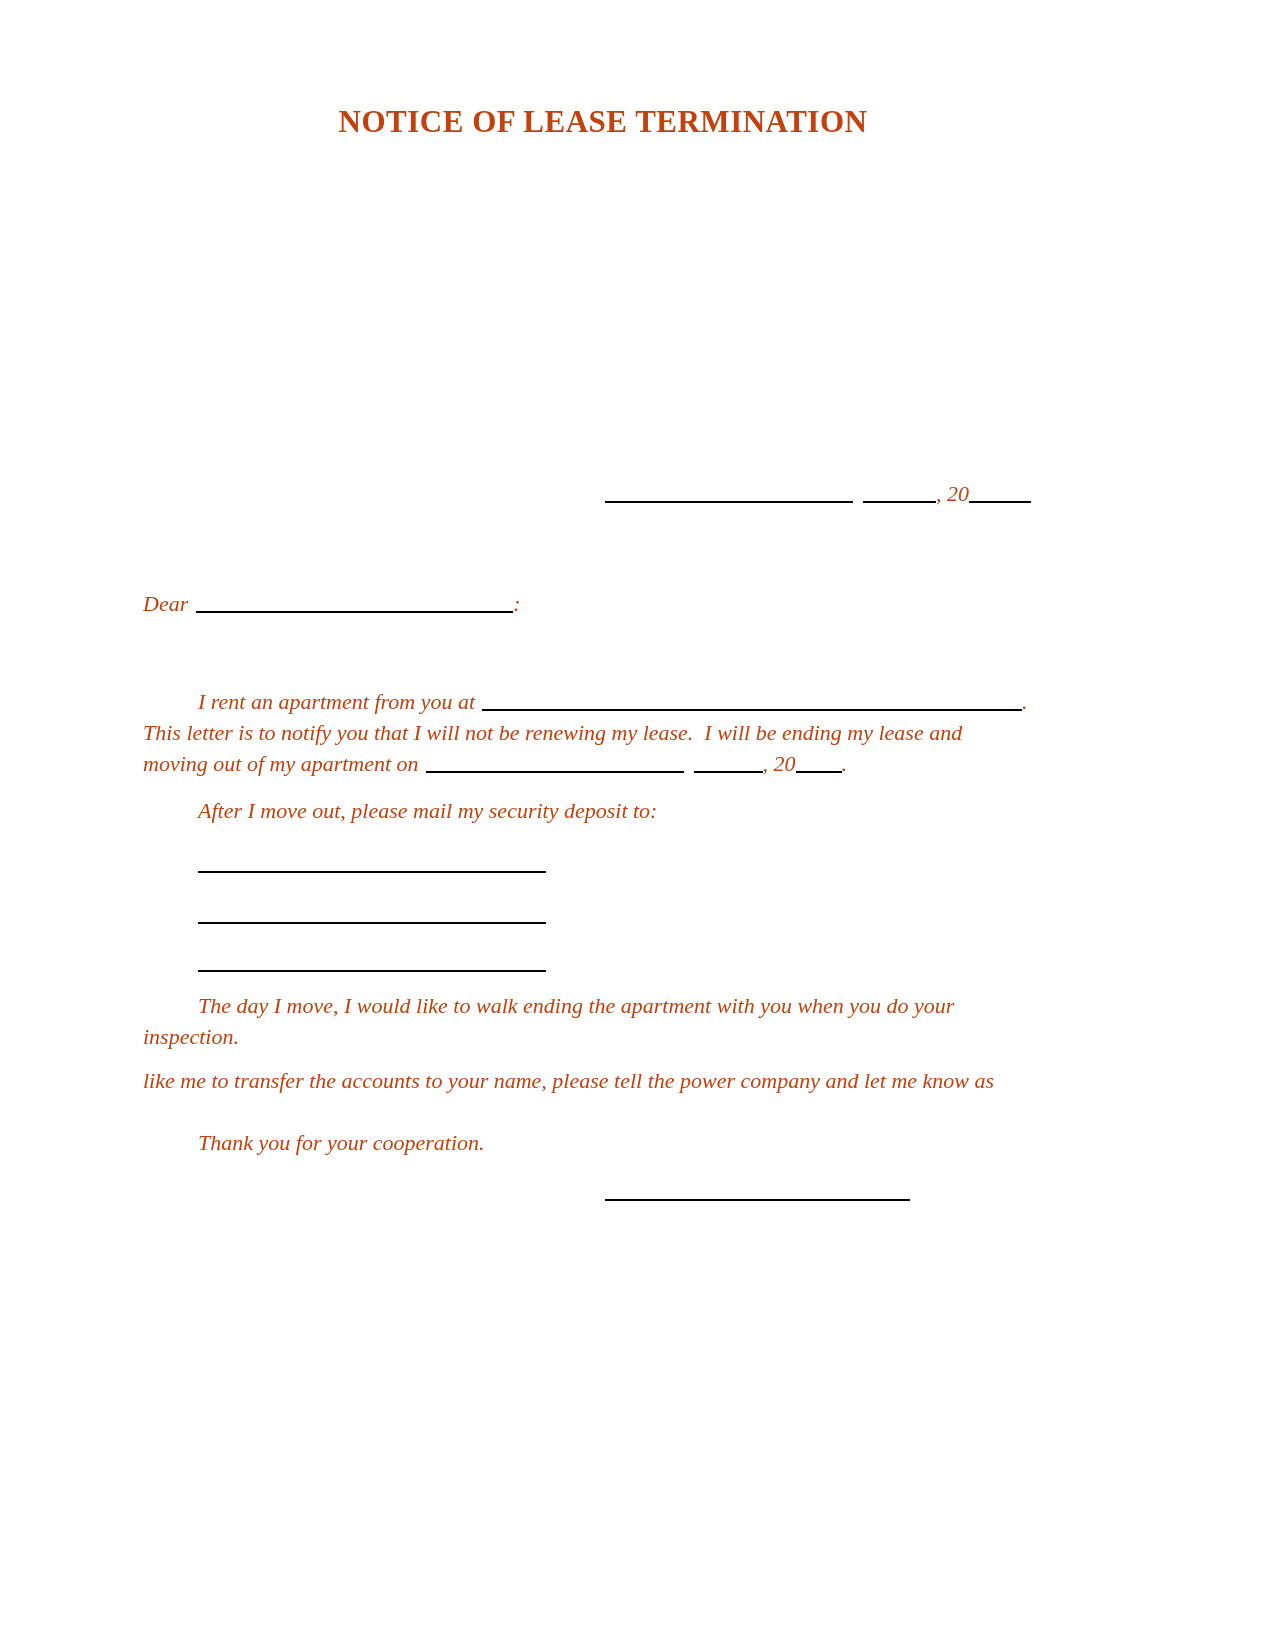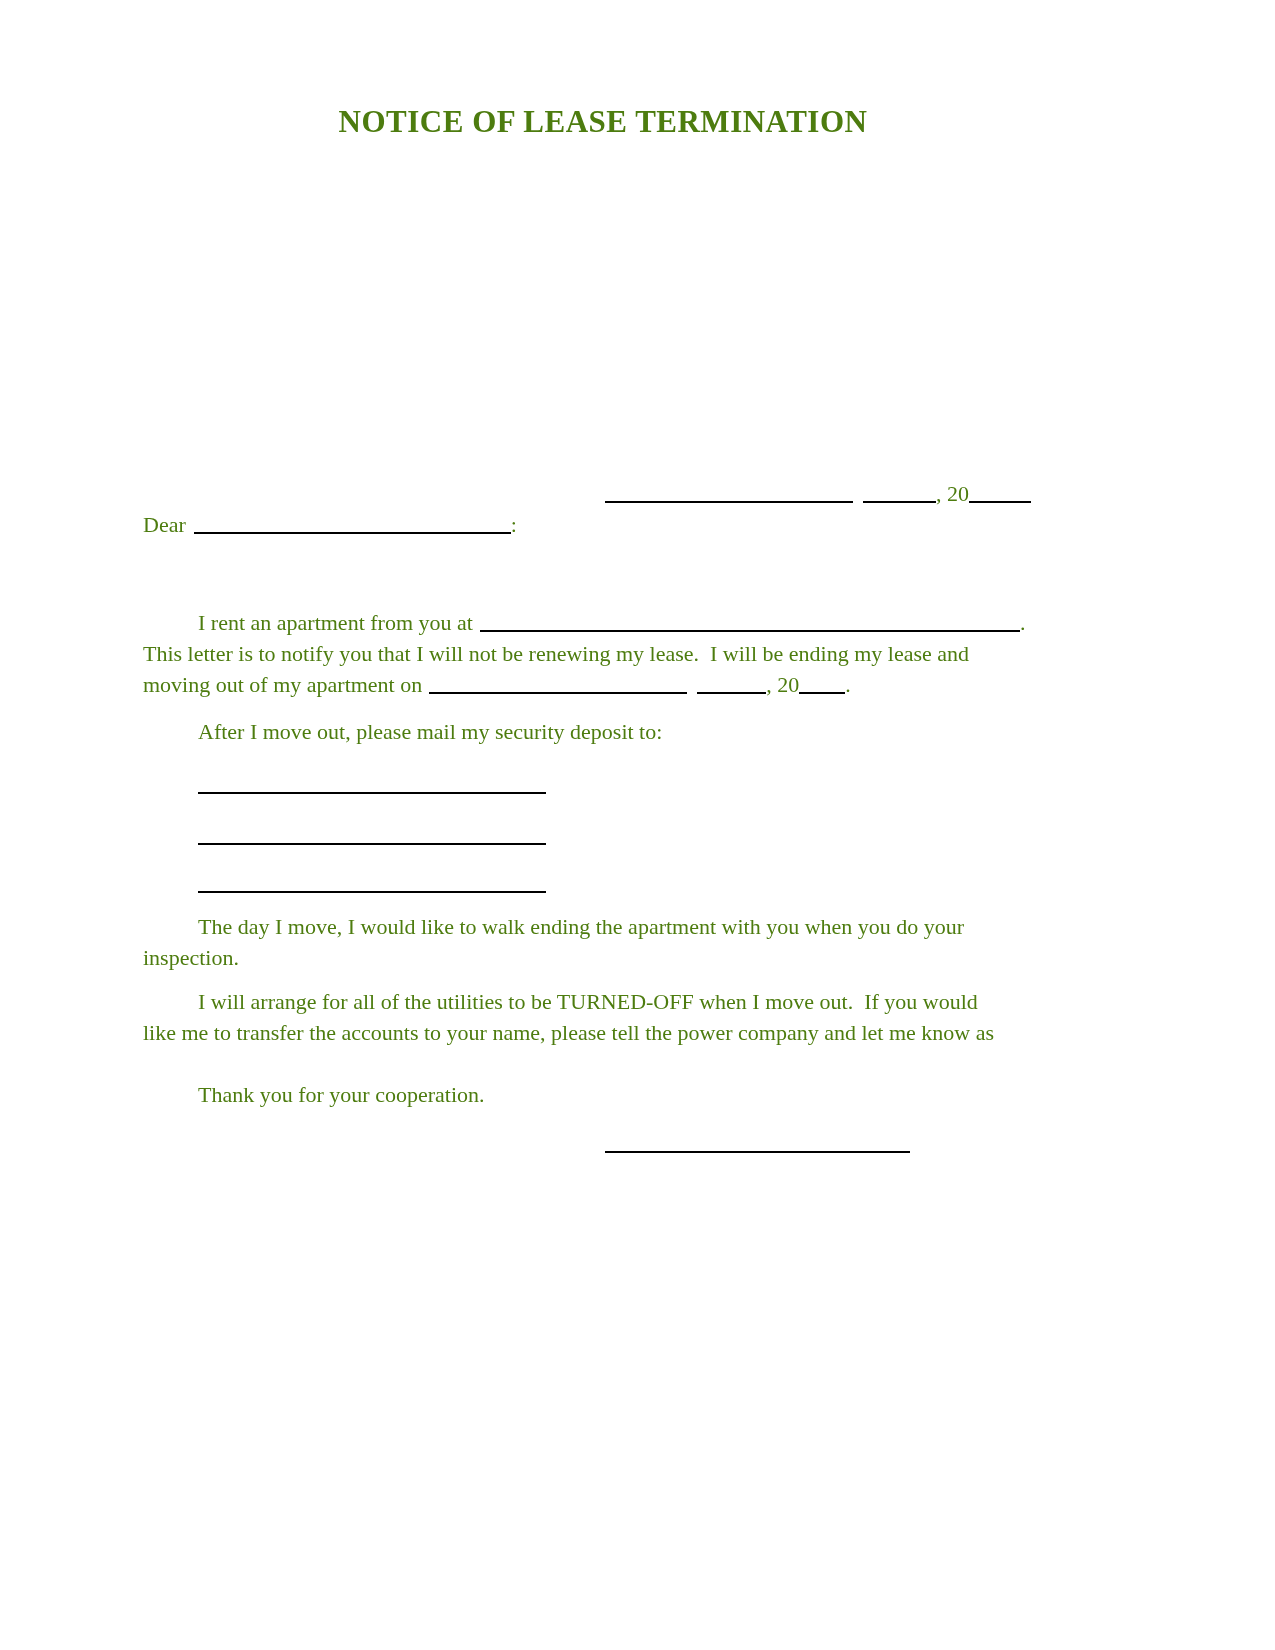--- a/index.html
+++ b/index.html
@@ -5,21 +5,21 @@
   html, body {
     margin: 0;
     padding: 0;
     background: #ffffff;
   }
   .page {
     position: relative;
     width: 1275px;
     height: 1609px;
     background: #ffffff;
-    color: #4d7c0f;
+    color: #c2410c;
     font-family: "Liberation Serif", "DejaVu Serif", serif;
     font-size: 22px;
     overflow: hidden;
   }
   .content {
     margin-left: 143px;
     width: 920px;
   }
   .title {
     margin: 0;
@@ -27,21 +27,21 @@
     font-size: 31px;
     line-height: 38px;
     font-weight: bold;
     text-align: center;
     letter-spacing: 0.5px;
   }
   .line {
     line-height: 31px;
     white-space: nowrap;
   }
-  .line span { white-space: pre; }
+  .line span { white-space: pre; font-style: italic; }
   .indent { padding-left: 55px; }
 
   
   .blank {
     display: inline-block;
     height: 1px;
     border-bottom: 2px solid #000;
     transform: translateY(2px);
   }
   .w-date-month { width: 248px; }
@@ -61,21 +61,21 @@
     border-bottom: 2px solid #000;
   }
   .sig-blank {
     width: 305px;
     height: 0;
     margin-left: 462px;
     border-bottom: 2px solid #000;
   }
 
   .date-line   { margin-top: 337px; margin-left: 462px; }
-  .salutation  { }
+  .salutation  { margin-top: 79px; }
   .para-rent   { margin-top: 67px; }
   .p-deposit   { margin-top: 16px; }
   .addr-1      { margin-top: 45px; }
   .addr-2      { margin-top: 49px; }
   .addr-3      { margin-top: 46px; }
   .para-walkthrough { margin-top: 18px; }
   .para-utilities   { margin-top: 13px; }
   .p-thanks    { margin-top: 31px; }
   .closing     { margin-top: 23px; margin-left: 462px; }
   .sig-blank   { margin-top: 41px; }
@@ -103,21 +103,20 @@
     <div class="addr-blank addr-1"></div>
     <div class="addr-blank addr-2"></div>
     <div class="addr-blank addr-3"></div>
 
     <div class="para-walkthrough">
       <div class="line indent"><span>The day I move, I would like to walk ending the apartment with you when you do your</span></div>
       <div class="line"><span>inspection.</span></div>
     </div>
 
     <div class="para-utilities">
-      <div class="line indent"><span>I will arrange for all of the utilities to be TURNED-OFF when I move out.  If you would</span></div>
       <div class="line"><span>like me to transfer the accounts to your name, please tell the power company and let me know as</span></div>
     </div>
 
     <div class="line indent p-thanks"><span>Thank you for your cooperation.</span></div>
 
 
     <div class="sig-blank"></div>
 
   </div>
 </div>

